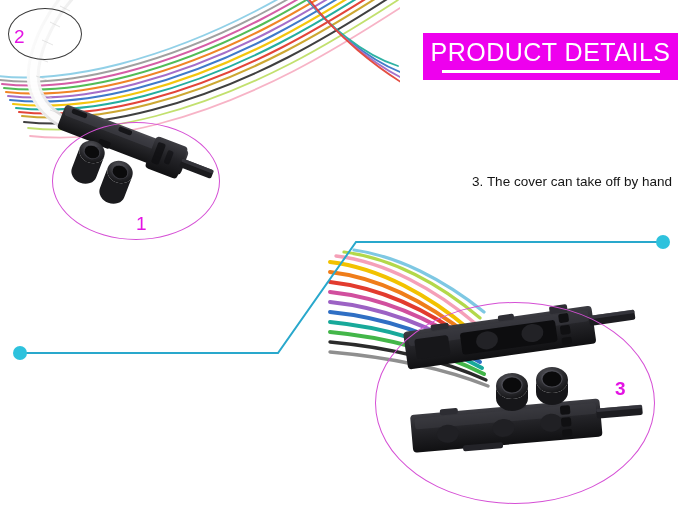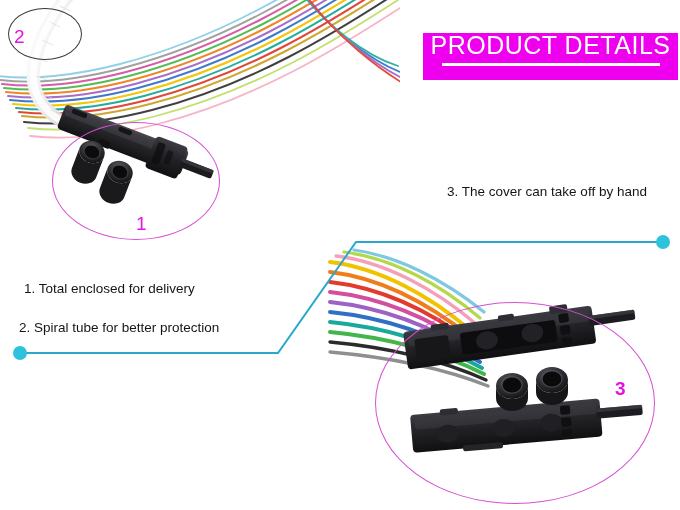--- a/index.html
+++ b/index.html
@@ -20,20 +20,21 @@
   .header-banner {
     position: absolute;
     left: 423px;
     top: 33px;
     width: 255px;
     height: 47px;
     background: #ee00ee;
     display: flex;
     flex-direction: column;
     align-items: center;
+    justify-content: center;
   }
   .header-title {
     color: #ffffff;
     font-size: 25px;
     letter-spacing: 0.5px;
     line-height: 1;
     font-family: "Liberation Sans", sans-serif;
     white-space: nowrap;
   }
   .header-rule {
@@ -47,25 +48,25 @@
   .note {
     position: absolute;
     color: #151515;
     font-size: 13.5px;
     font-family: "Liberation Sans", sans-serif;
     white-space: nowrap;
   }
   .note-1 { left: 24px;  top: 281px; }
   .note-2 { left: 19px;  top: 320px; }
   .note-3 {
-    left: 422px; top: 182px;
+    left: 422px; top: 172px;
     white-space: normal;
     width: 250px;
     line-height: 20px;
-    text-align: center;
+    text-align: right;
   }
   .note-3 .line2 { display: block; padding-left: 18px; }
 
   
   .callout-num {
     position: absolute;
     color: #e313e3;
     font-size: 17px;
     font-family: "Liberation Sans", sans-serif;
   }
@@ -300,21 +301,17 @@
 
   <div class="callout-num callout-2">2</div>
   <div class="callout-num callout-1">1</div>
   <div class="callout-num callout-3">3</div>
 
   <div class="header-banner">
     <div class="header-title">PRODUCT DETAILS</div>
     <div class="header-rule"></div>
   </div>
 
-  <div class="note note-1">1. Total enclosed for delivery</div>
-  <div class="note note-2">
-    <span>2. Spiral tube for better protection</span>
-  </div>
   <div class="note note-3">
     <span>3. The cover can take off by hand</span>
   </div>
 
 </div>
 
 </body></html>

